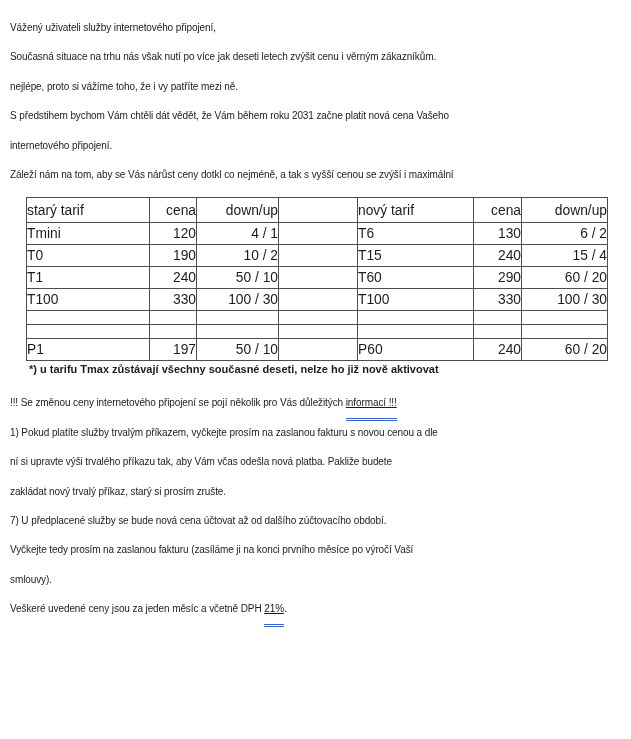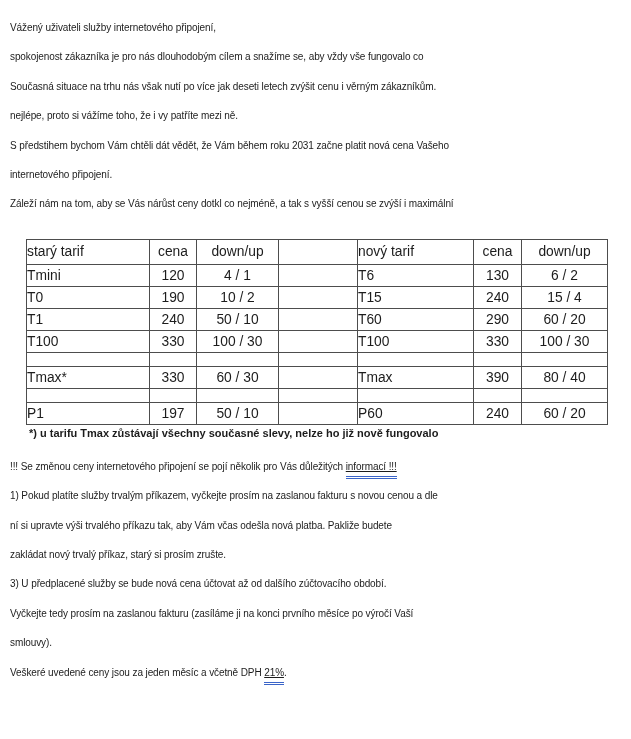--- a/index.html
+++ b/index.html
@@ -18,65 +18,64 @@
     padding: 13px 0 0 10px;
   }
   .line {
     font-size: 10px;
     line-height: 29.4px;
     letter-spacing: -0.1px;
     white-space: nowrap;
   }
   
   .table-wrap {
-    margin: 20px 0 0 3px;
+    margin: 8px 0 0 3px;
     padding-left: 13px;
   }
   table.tariff {
     border-collapse: collapse;
     table-layout: fixed;
     width: 581px;
     font-size: 13.8px;
     color: #1c1c1c;
   }
   table.tariff td {
     border: 1px solid #4d4d4d;
     padding: 0;
     overflow: hidden;
     white-space: nowrap;
   }
   tr.row-header { height: 25px; }
   tr.row-normal { height: 22px; }
   tr.row-short  { height: 14px; }
   td.c-name { text-align: left; padding-left: 7px; }
-  td.c-num  { text-align: center; }
+  td.c-num  { text-align: right; }
   .footnote {
     font-size: 11px;
     font-weight: bold;
     line-height: 14px;
     margin: 1px 0 0 3px;
     white-space: nowrap;
   }
   .bottom {
     margin-top: 12px;
   }
   .u-grammar {
     text-decoration: underline;
     border-bottom: 3px double #3a64c8;
-    padding-bottom: 4px;
+    padding-bottom: 10px;
   }
 </style>
 </head>
 <body>
 
 <div class="doc">
 
   <div>
     <div class="line">Vážený uživateli služby internetového připojení,</div>
-    <div class="line">spokojenost zákazníka je pro nás dlouhodobým cílem a snažíme se, aby vždy vše fungovalo co</div>
     <div class="line">Současná situace na trhu nás však nutí po více jak deseti letech zvýšit cenu i věrným zákazníkům.</div>
     <div class="line">nejlépe, proto si vážíme toho, že i vy patříte mezi ně.</div>
     <div class="line">S předstihem bychom Vám chtěli dát vědět, že Vám během roku 2031 začne platit nová cena Vašeho</div>
     <div class="line">internetového připojení.</div>
     <div class="line">Záleží nám na tom, aby se Vás nárůst ceny dotkl co nejméně, a tak s vyšší cenou se zvýší i maximální</div>
   </div>
 
   <div class="table-wrap">
     <table class="tariff">
       <colgroup>
@@ -136,60 +135,51 @@
         </tr>
         <tr class="row-short">
           <td></td>
           <td></td>
           <td></td>
           <td></td>
           <td></td>
           <td></td>
           <td></td>
         </tr>
-        <tr class="row-normal">
-          <td class="c-name">Tmax*</td>
-          <td class="c-num">330</td>
-          <td class="c-num">60 / 30</td>
-          <td class="c-num"></td>
-          <td class="c-name">Tmax</td>
-          <td class="c-num">390</td>
-          <td class="c-num">80 / 40</td>
-        </tr>
         <tr class="row-short">
           <td></td>
           <td></td>
           <td></td>
           <td></td>
           <td></td>
           <td></td>
           <td></td>
         </tr>
         <tr class="row-normal">
           <td class="c-name">P1</td>
           <td class="c-num">197</td>
           <td class="c-num">50 / 10</td>
           <td class="c-num"></td>
           <td class="c-name">P60</td>
           <td class="c-num">240</td>
           <td class="c-num">60 / 20</td>
         </tr>
       </tbody>
     </table>
-    <div class="footnote">*) u tarifu Tmax zůstávají všechny současné slevy, nelze ho již nově fungovalo</div>
+    <div class="footnote">*) u tarifu Tmax zůstávají všechny současné deseti, nelze ho již nově aktivovat</div>
   </div>
 
   <div class="bottom">
     <div class="line">
       <span>!!! Se změnou ceny internetového připojení se pojí několik pro Vás důležitých </span><span class="u-grammar">informací !!!</span>
     </div>
     <div class="line">1) Pokud platíte služby trvalým příkazem, vyčkejte prosím na zaslanou fakturu s novou cenou a dle</div>
     <div class="line">ní si upravte výši trvalého příkazu tak, aby Vám včas odešla nová platba. Pakliže budete</div>
     <div class="line">zakládat nový trvalý příkaz, starý si prosím zrušte.</div>
-    <div class="line">3) U předplacené služby se bude nová cena účtovat až od dalšího zúčtovacího období.</div>
+    <div class="line">7) U předplacené služby se bude nová cena účtovat až od dalšího zúčtovacího období.</div>
     <div class="line">Vyčkejte tedy prosím na zaslanou fakturu (zasíláme ji na konci prvního měsíce po výročí Vaší</div>
     <div class="line">smlouvy).</div>
     <div class="line">
       <span>Veškeré uvedené ceny jsou za jeden měsíc a včetně DPH </span><span class="u-grammar">21%</span><span>.</span>
     </div>
   </div>
 
 </div>
 
 </body></html>

